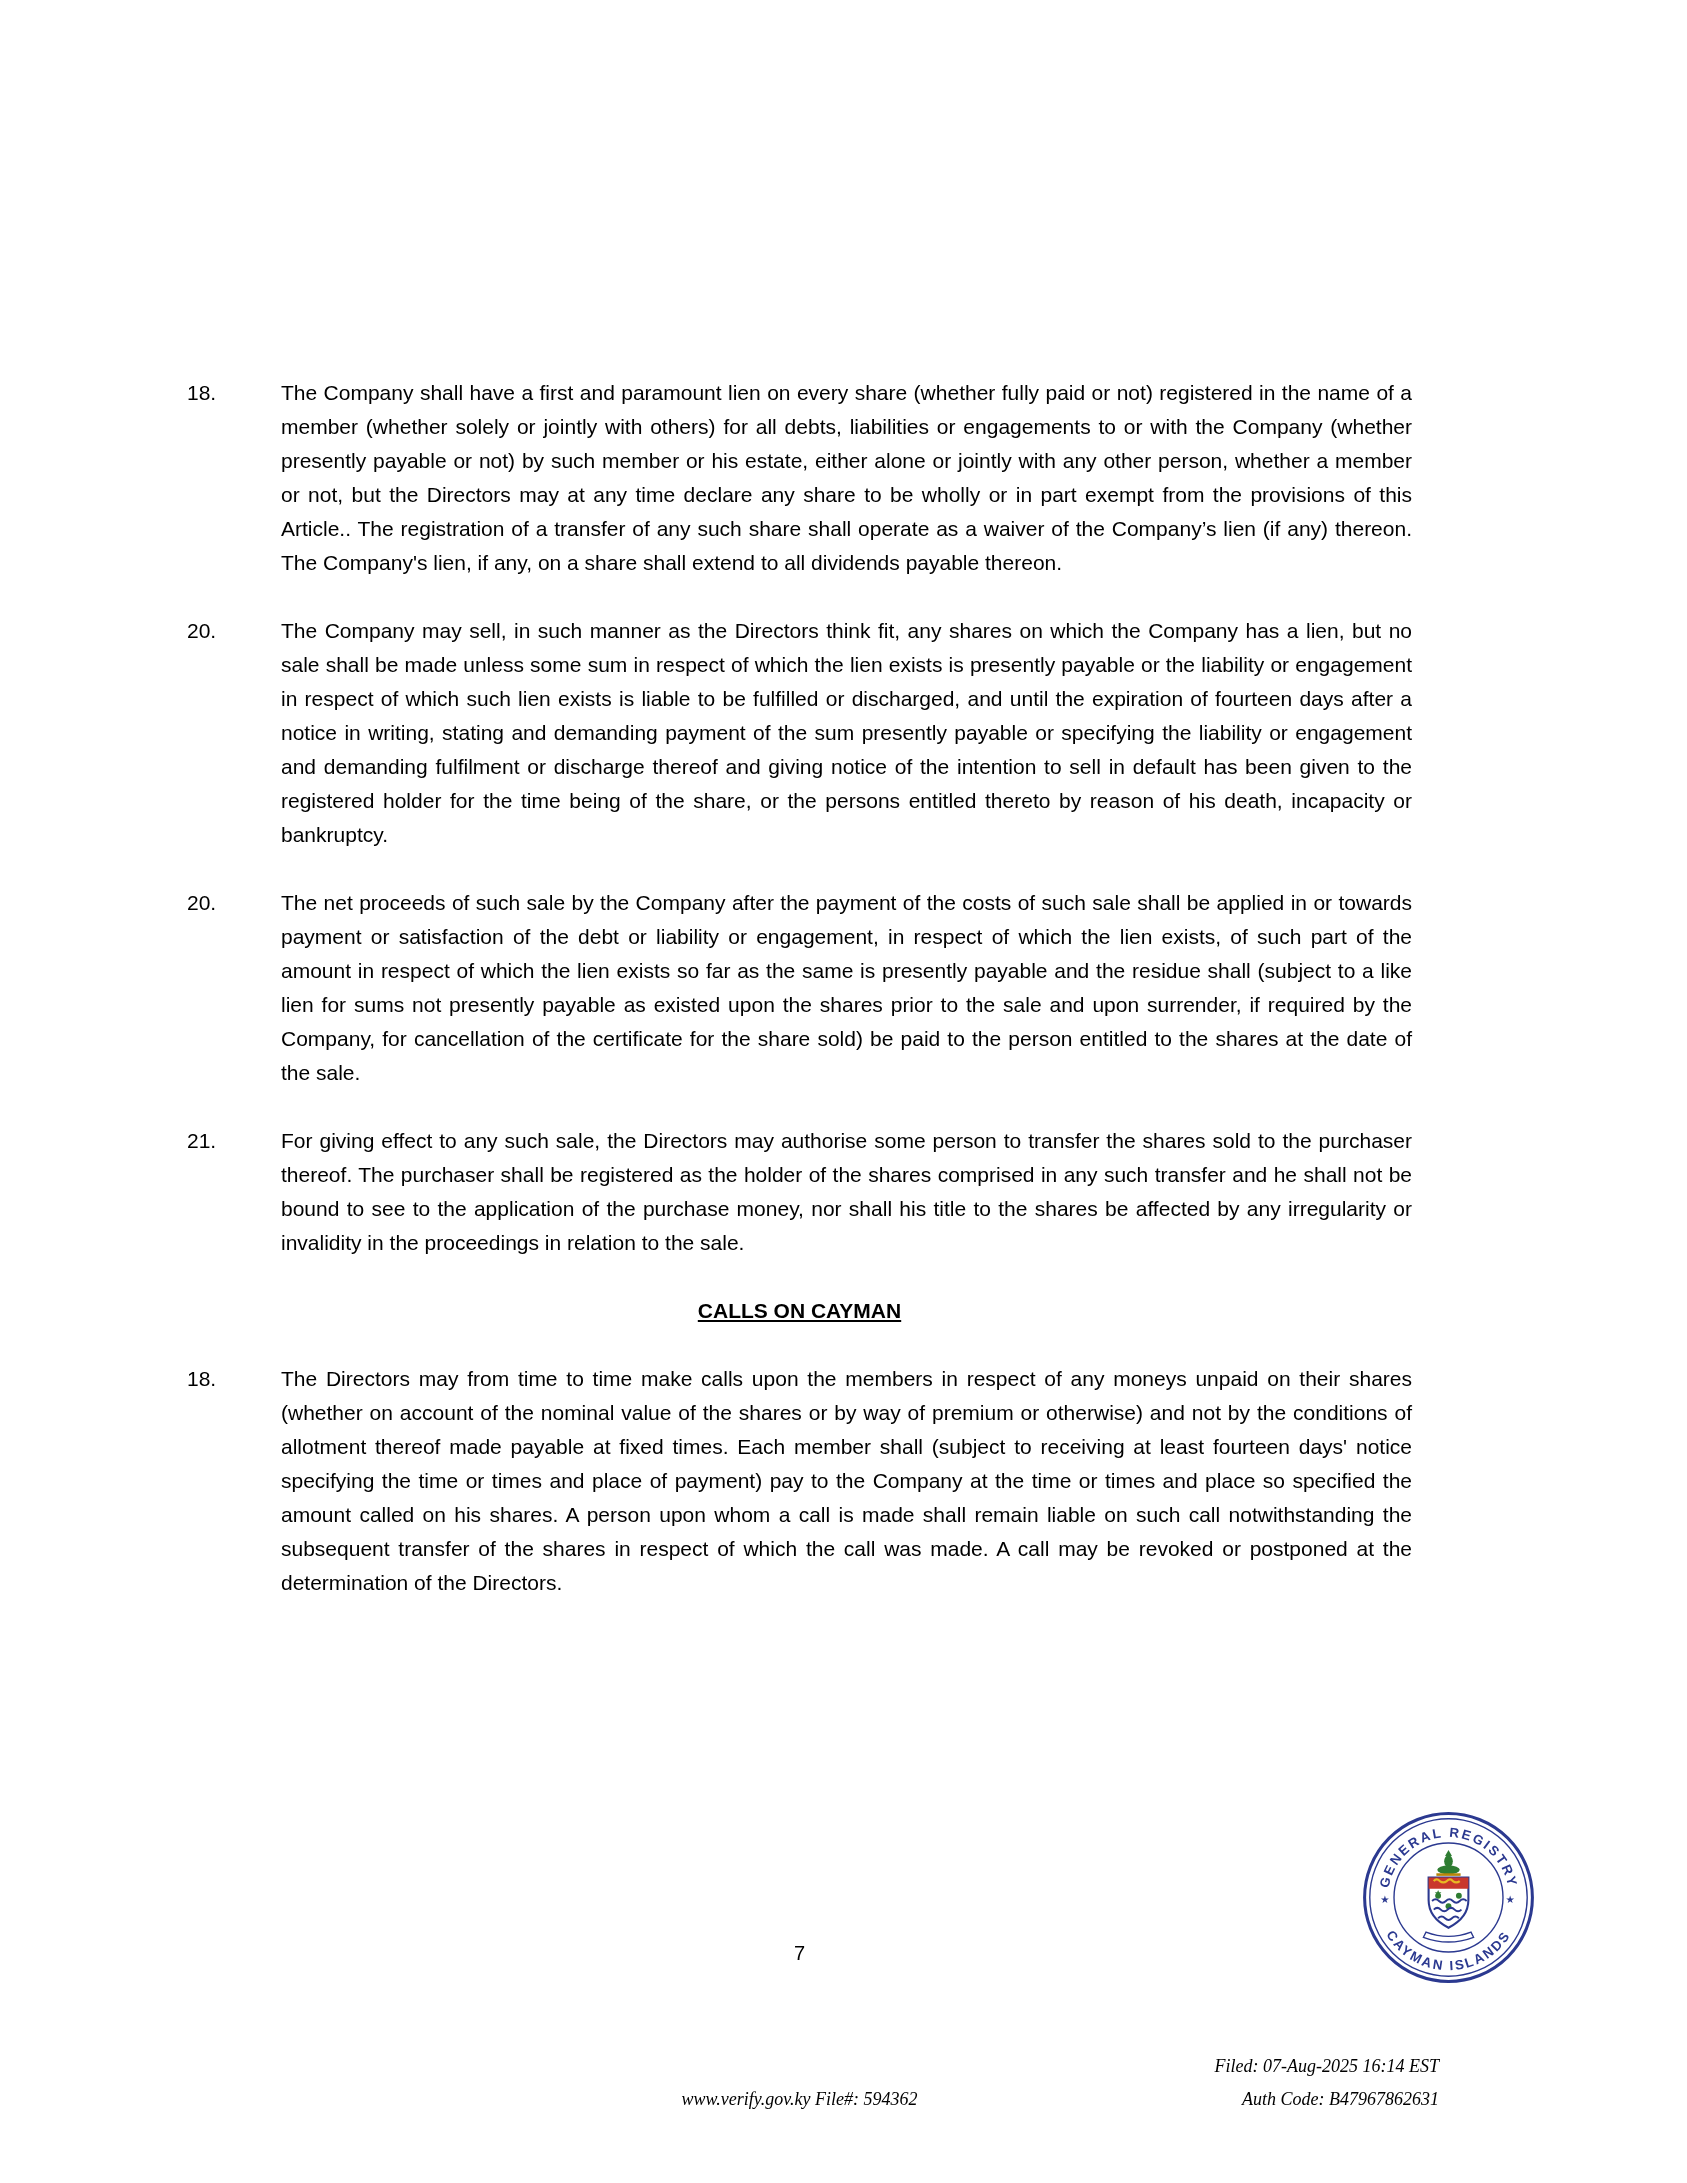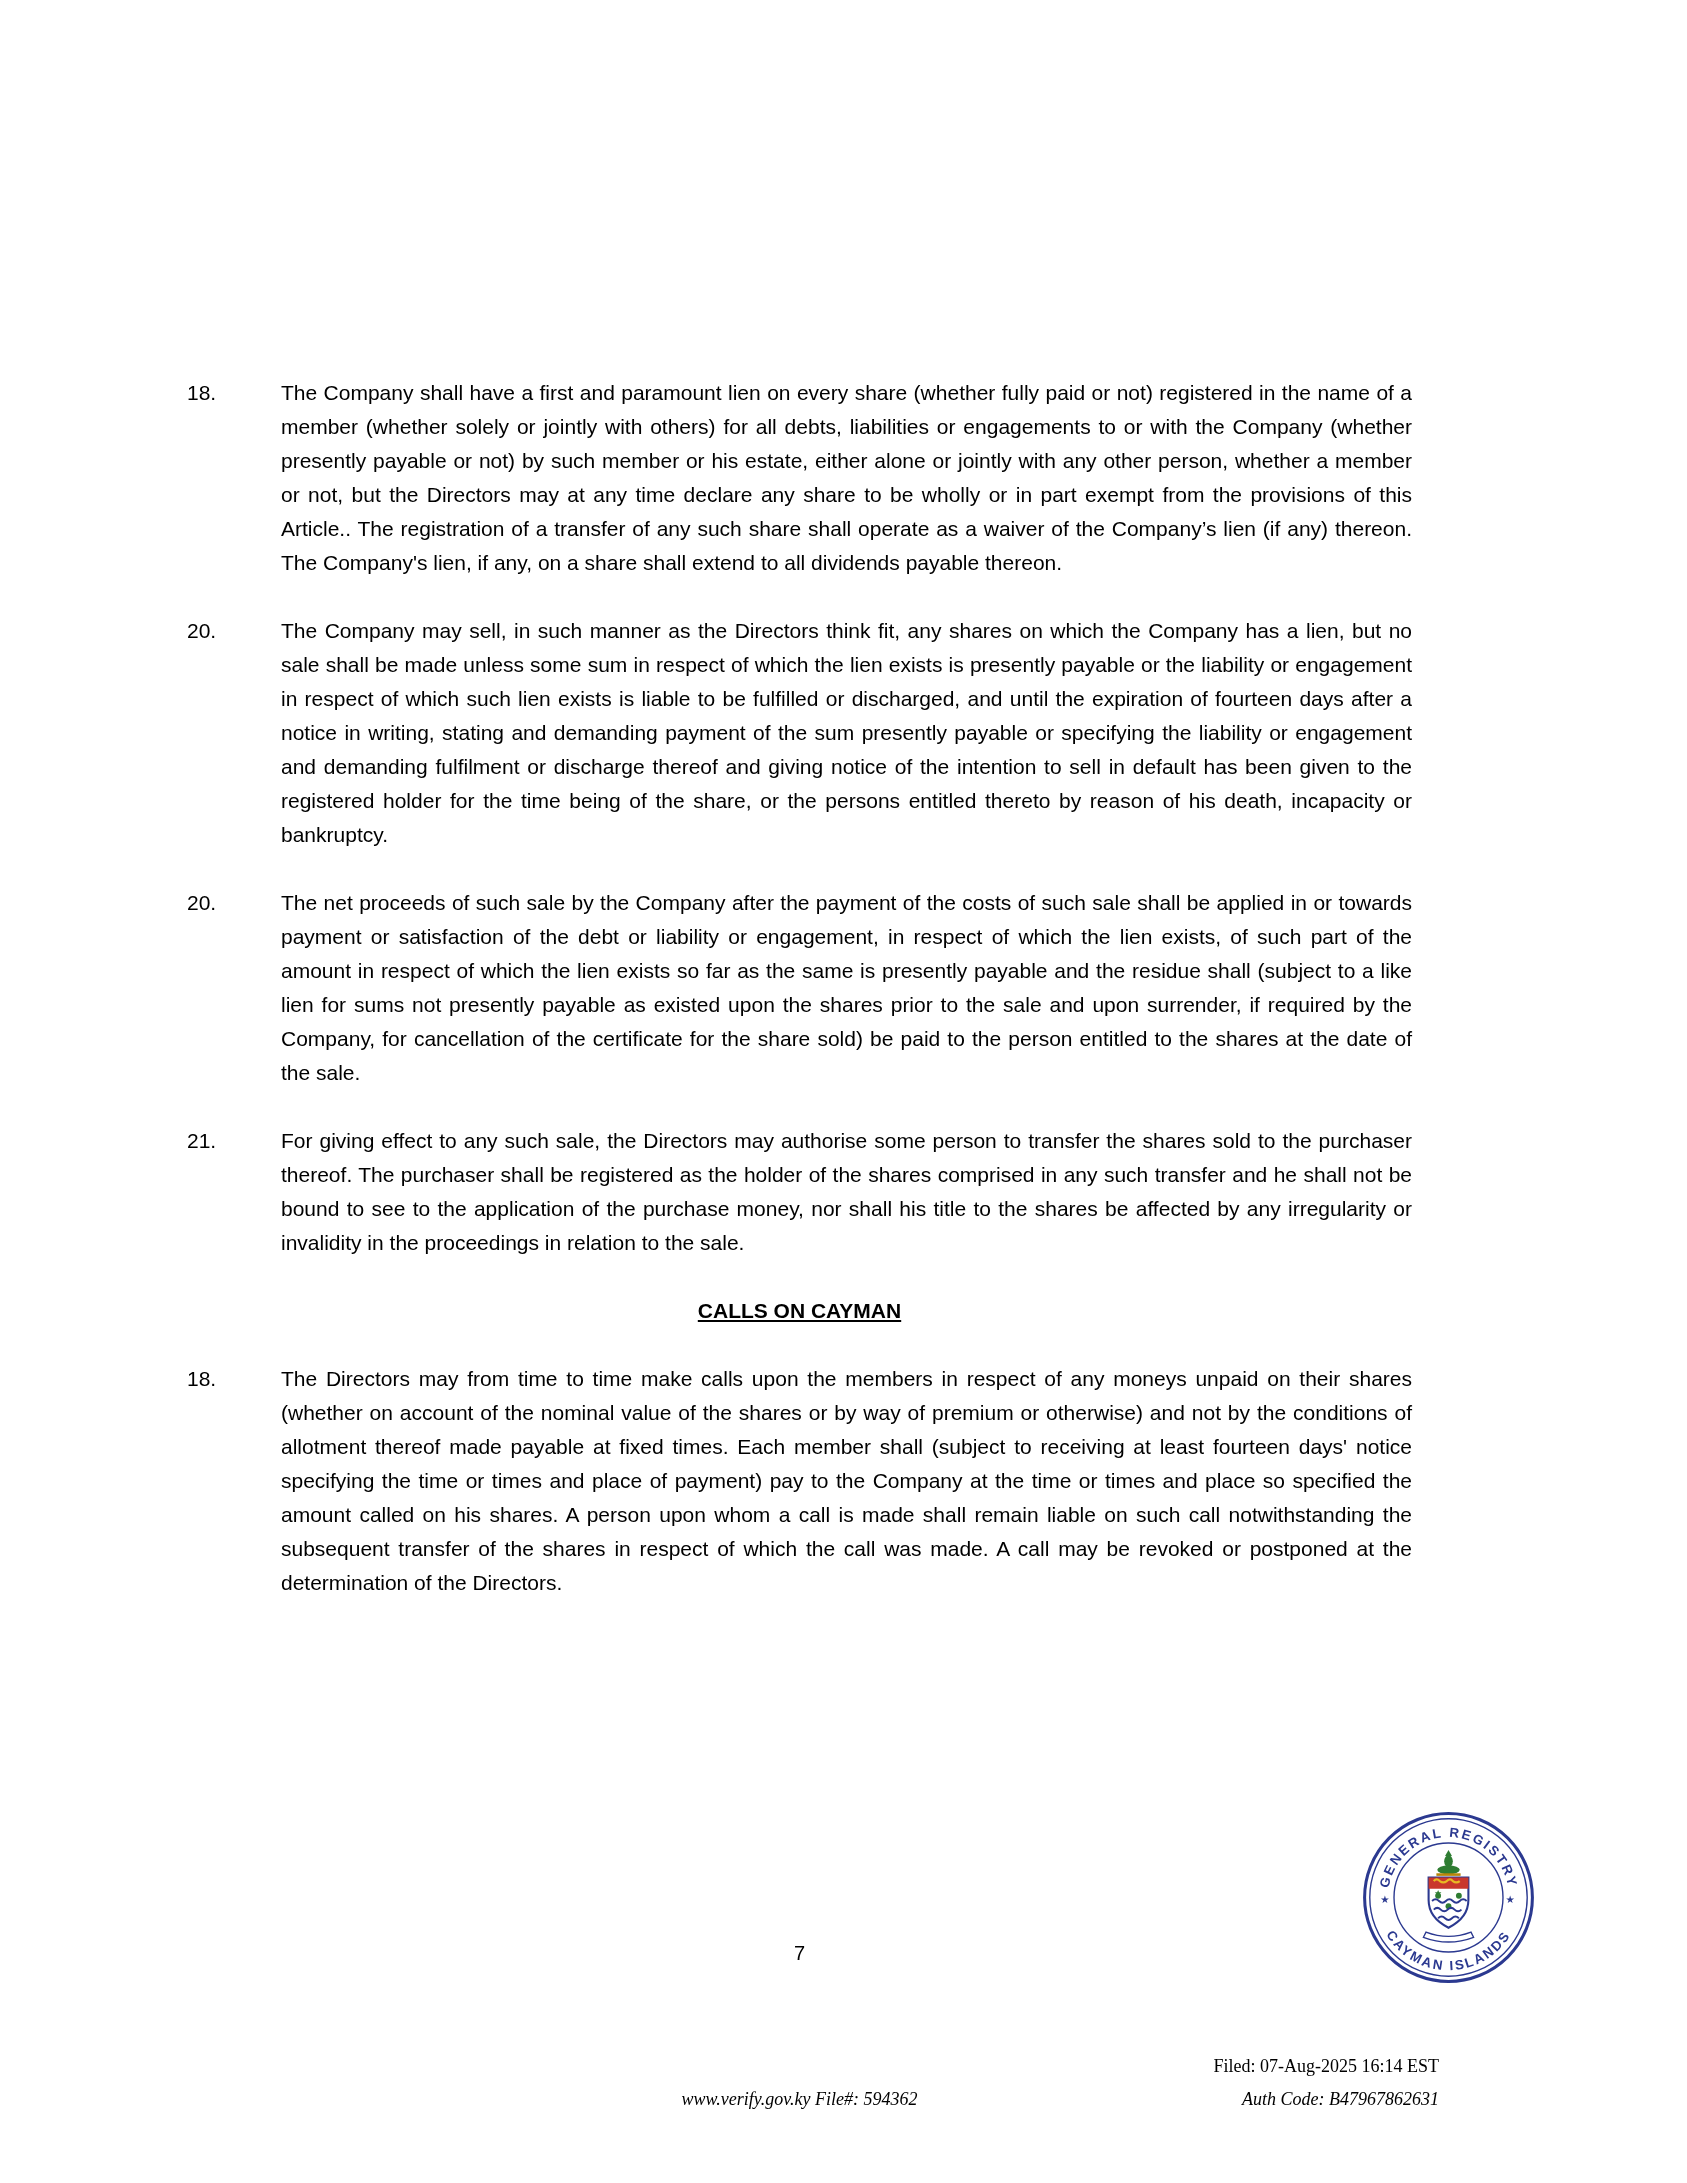--- a/index.html
+++ b/index.html
@@ -55,20 +55,21 @@
     top: 1811px;
     left: 1362px;
     width: 173px;
     height: 173px;
   }
   .footer-filed {
     position: absolute;
     top: 2056px;
     right: 155px;
     font-family: "Liberation Serif", serif;
+    font-style: italic;
     font-size: 18px;
     text-align: right;
   }
   .footer-auth {
     position: absolute;
     top: 2089px;
     right: 155px;
     font-family: "Liberation Serif", serif;
     font-style: italic;
     font-size: 18px;

